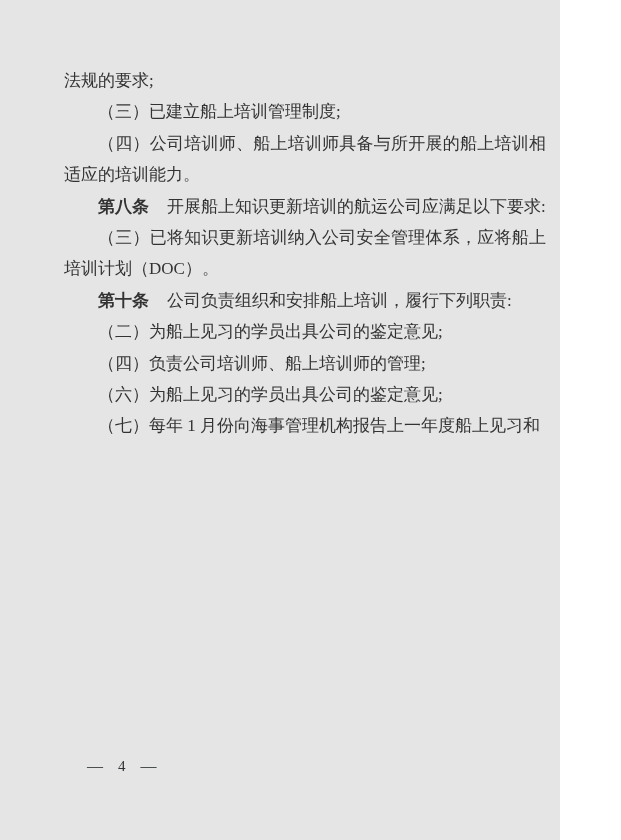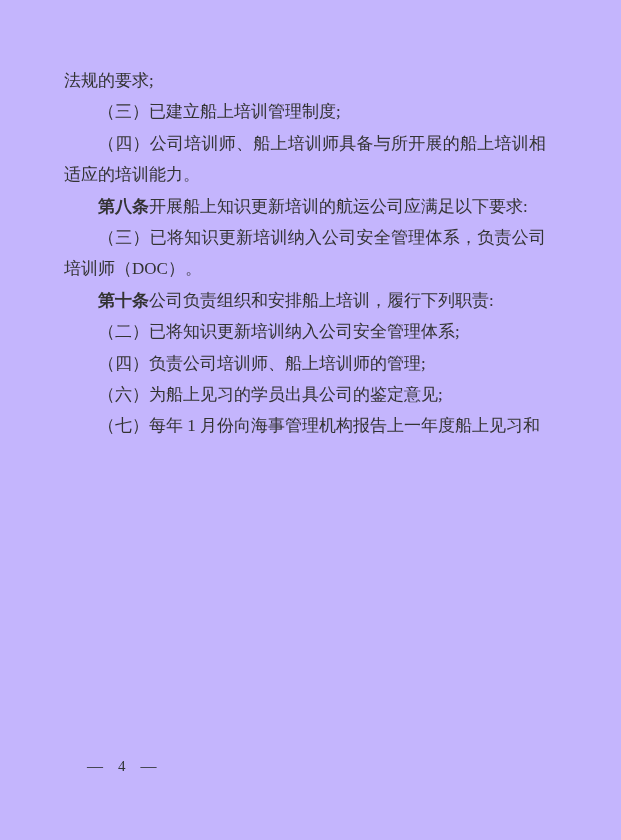--- a/index.html
+++ b/index.html
@@ -2,23 +2,23 @@
 <html><head>
 <meta charset="utf-8">
 <style>
   html, body {
     margin: 0;
     padding: 0;
     background: #ffffff;
   }
   .page {
     position: relative;
-    width: 621px;
+    width: 560px;
     height: 840px;
-    background: #c4b5fd;
+    background: #e5e5e5;
     font-family: "Liberation Serif", "DejaVu Serif", serif;
     overflow: hidden;
   }
   .doc-body {
     position: absolute;
     left: 64px;
     top: 65px;
     width: 482px;
     font-size: 17px;
     line-height: 31.4px;
@@ -29,21 +29,21 @@
   .para {
     margin: 0;
     padding: 0;
     text-indent: 2em;
   }
   .para.flush {
     text-indent: 0;
   }
   .article-num {
     font-weight: bold;
-    margin-right: 0;
+    margin-right: 18px;
   }
   .page-footer {
     position: absolute;
     left: 87px;
     top: 756px;
     font-size: 16px;
     color: #2f3335;
     line-height: 20px;
     white-space: nowrap;
   }
@@ -60,23 +60,23 @@
 </head>
 <body>
 
 <div class="page">
 
   <div class="doc-body" id="doc-body">
       <p class="para flush">法规的要求;</p>
       <p class="para">（三）已建立船上培训管理制度;</p>
       <p class="para">（四）公司培训师、船上培训师具备与所开展的船上培训相适应的培训能力。</p>
       <p class="para"><span class="article-num">第八条</span>开展船上知识更新培训的航运公司应满足以下要求:</p>
-      <p class="para">（三）已将知识更新培训纳入公司安全管理体系，负责公司培训师（DOC）。</p>
+      <p class="para">（三）已将知识更新培训纳入公司安全管理体系，应将船上培训计划（DOC）。</p>
       <p class="para"><span class="article-num">第十条</span>公司负责组织和安排船上培训，履行下列职责:</p>
-      <p class="para">（二）已将知识更新培训纳入公司安全管理体系;</p>
+      <p class="para">（二）为船上见习的学员出具公司的鉴定意见;</p>
       <p class="para">（四）负责公司培训师、船上培训师的管理;</p>
       <p class="para">（六）为船上见习的学员出具公司的鉴定意见;</p>
       <p class="para">（七）每年 1 月份向海事管理机构报告上一年度船上见习和</p>
     </div>
 
   <div class="page-footer">
     <span class="dash">—</span><span class="num">4</span><span class="dash">—</span>
   </div>
 
 </div>

